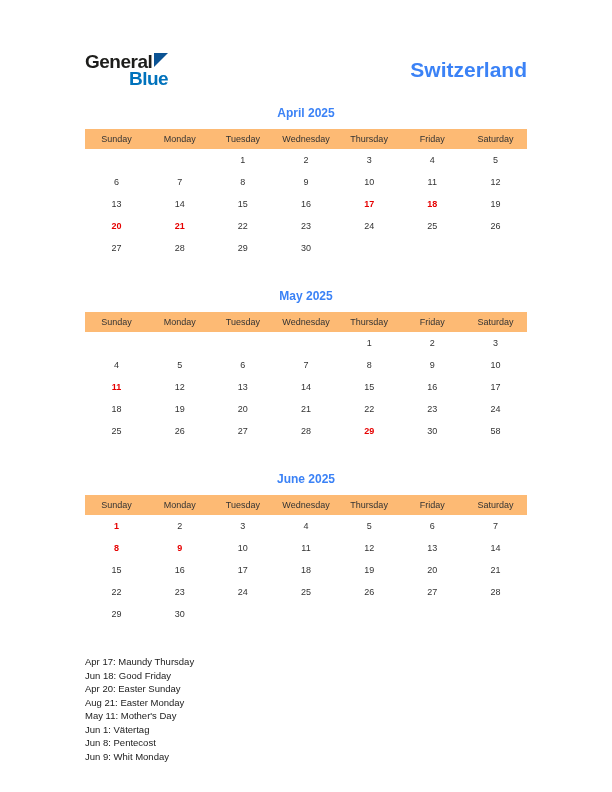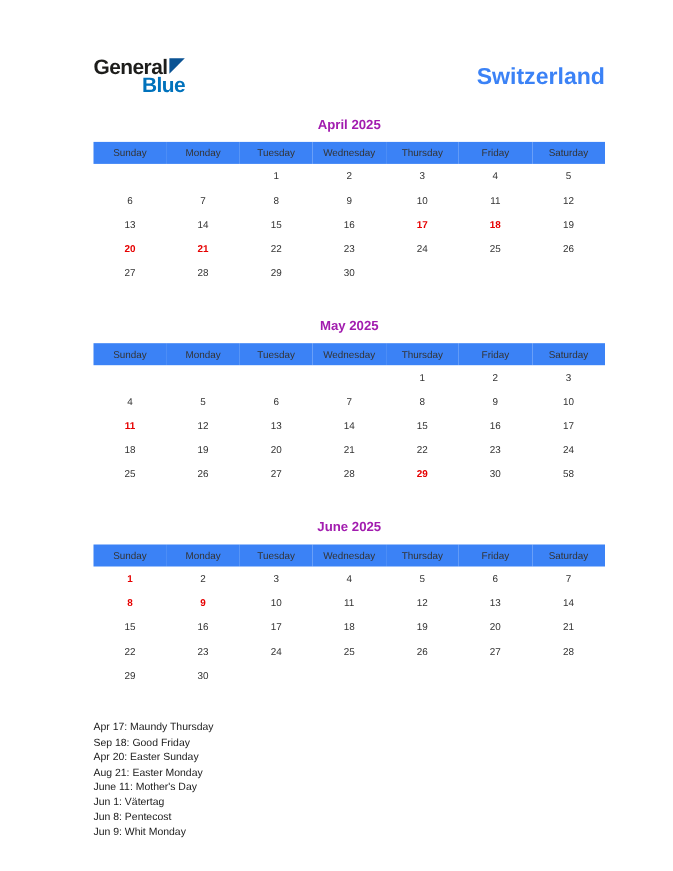--- a/index.html
+++ b/index.html
@@ -8,21 +8,21 @@
     width: 612px;
     height: 792px;
     font-family: "Liberation Sans", sans-serif;
     color: #222222;
     position: relative;
     overflow: hidden;
   }
   .page {
     width: 612px;
     height: 596px;
-    padding: 52px 62px 0 85px;
+    padding: 52px 85px 0 85px;
   }
   .header {
     display: flex;
     justify-content: space-between;
     align-items: center;
     margin-bottom: 18px;
   }
   .logo {
     line-height: 1;
     position: relative;
@@ -61,30 +61,30 @@
     font-weight: bold;
     color: #3b82f6;
   }
   .month {
     margin-bottom: 30px;
   }
   .month-title {
     text-align: center;
     font-size: 12px;
     font-weight: bold;
-    color: #a21caf;
+    color: #3b82f6;
     margin-bottom: 9px;
   }
   table.cal {
     width: 100%;
     border-collapse: collapse;
     table-layout: fixed;
   }
   table.cal th {
-    background: #3b82f6;
+    background: #fdba74;
     font-weight: normal;
     font-size: 9px;
     color: #333333;
     padding: 5px 0;
     text-align: center;
   }
   table.cal td {
     font-size: 9px;
     color: #333333;
     text-align: center;
@@ -306,22 +306,22 @@
               <td></td>
               <td></td>
             </tr>
           </tbody>
         </table>
       </section>
     </div>
 
   <div class="notes" id="notes">
       <div class="note-line">Apr 17: Maundy Thursday</div>
-      <div class="note-line">Sep 18: Good Friday</div>
+      <div class="note-line">Jun 18: Good Friday</div>
       <div class="note-line">Apr 20: Easter Sunday</div>
       <div class="note-line">Aug 21: Easter Monday</div>
-      <div class="note-line">June 11: Mother's Day</div>
+      <div class="note-line">May 11: Mother's Day</div>
       <div class="note-line">Jun 1: Vätertag</div>
       <div class="note-line">Jun 8: Pentecost</div>
       <div class="note-line">Jun 9: Whit Monday</div>
     </div>
 
 </div>
 
 </body></html>

